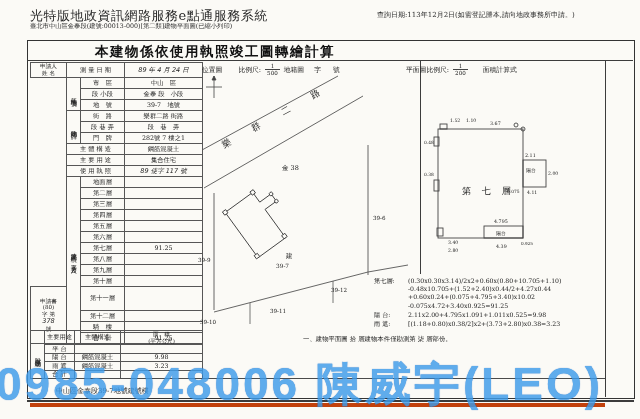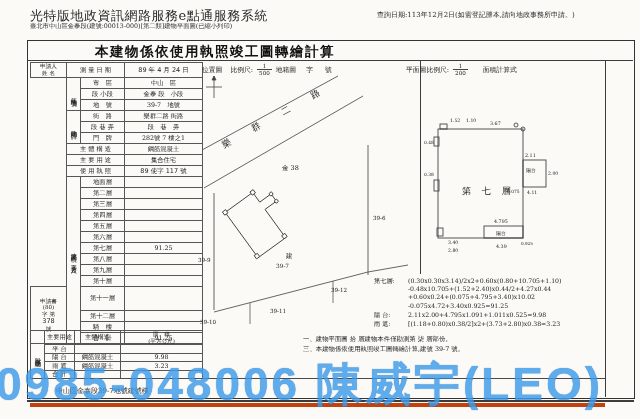--- a/index.html
+++ b/index.html
@@ -13,21 +13,21 @@
   .hdr-sm{font-size:13px;letter-spacing:.5px;color:#2a2a2a}
   .hdr-xs{font-size:6.3px;color:#2a2a2a}
   .doc-title{font-size:13.5px;font-weight:bold;letter-spacing:1.5px;color:#111}
   table{border-collapse:collapse;table-layout:fixed;background:transparent}
   td{
     border:1px solid #565656;padding:0;font-size:6.3px;line-height:1.05;
     text-align:center;vertical-align:middle;white-space:nowrap;overflow:hidden;color:#222
   }
   td.nb{border-top:none;border-bottom:none;border-left:none;border-right:1px solid #565656;border-left:1px solid #565656;border:none}
   .vert{writing-mode:vertical-rl;text-orientation:upright;letter-spacing:1px;font-size:6.2px}
-  .hand{font-family:"DejaVu Sans",sans-serif;font-size:6.5px}
+  .hand{font-style:italic;font-family:"DejaVu Sans",sans-serif;font-size:6.5px}
   .two{font-size:5.6px;line-height:1.2}
   .frac{display:inline-flex;flex-direction:column;align-items:center;font-size:5.6px;line-height:1.15;margin:0 4px;vertical-align:middle}
   .frac .den{border-top:1px solid #444;padding:0 2px}
   .maphdr{display:flex;align-items:center;font-size:6.8px;color:#222}
   .calc{font-size:6.2px;line-height:8.2px;letter-spacing:0;color:#222;font-family:"DejaVu Serif",serif}
   .calcrow{display:flex;margin-bottom:1px}
   .calclbl{flex:none;width:34px}
   .notes{font-size:6.4px;line-height:9.6px;color:#222}
   .notes .cont{padding-left:22px}
   .strip{
@@ -220,21 +220,21 @@
   <span>金泰</span>
   <span>段</span>
   <span>39-7</span>
   <span>地號</span>
   <span>建號</span>
   <span>樓</span>
 </div>
 
 <div class="abs maphdr" style="left:202px;top:63px">
   <span>位置圖</span>
-  <span style="margin-left:8px">比例尺:</span>
+  <span style="margin-left:16px">比例尺:</span>
   <span class="frac">
       <span>1</span>
       <span class="den">500</span>
     </span>
   <span>地籍圖</span>
   <span style="margin-left:10px">字</span>
   <span style="margin-left:12px">號</span>
 </div>
 
 <div class="abs maphdr" style="left:406px;top:63px">
@@ -332,16 +332,15 @@
     <span>2.11x2.00+4.795x1.091+1.011x0.525=9.98</span>
   </div>
   <div class="calcrow">
     <span class="calclbl">雨 遮:</span>
     <span>[(1.18+0.80)x0.38/2]x2+(3.73+2.80)x0.38=3.23</span>
   </div>
 </div>
 
 <div class="abs notes" style="left:303px;top:335px;width:298px">
   <div>一、建物平面圖 拾 層建物本件僅勘測第 柒 層部份。</div>
-  <div>三、本建物係依使用執照竣工圖轉繪計算,建號 39-7 號。</div>
 </div>
 
 <div class="watermark">0985-048006 陳威宇(LEO)</div>
 
 </body></html>

